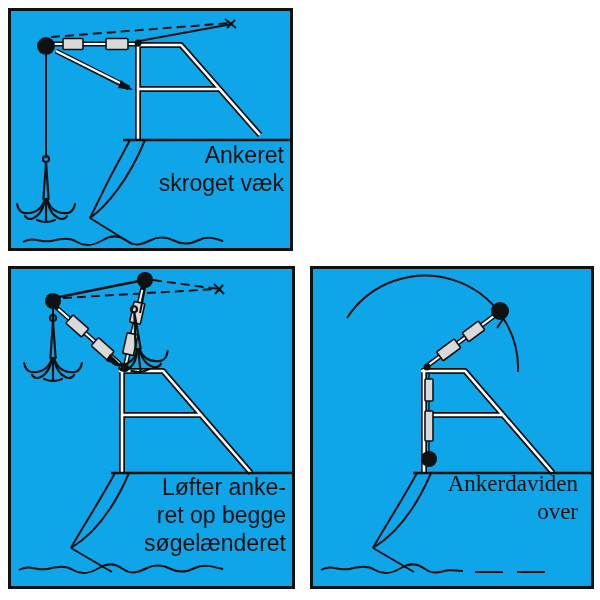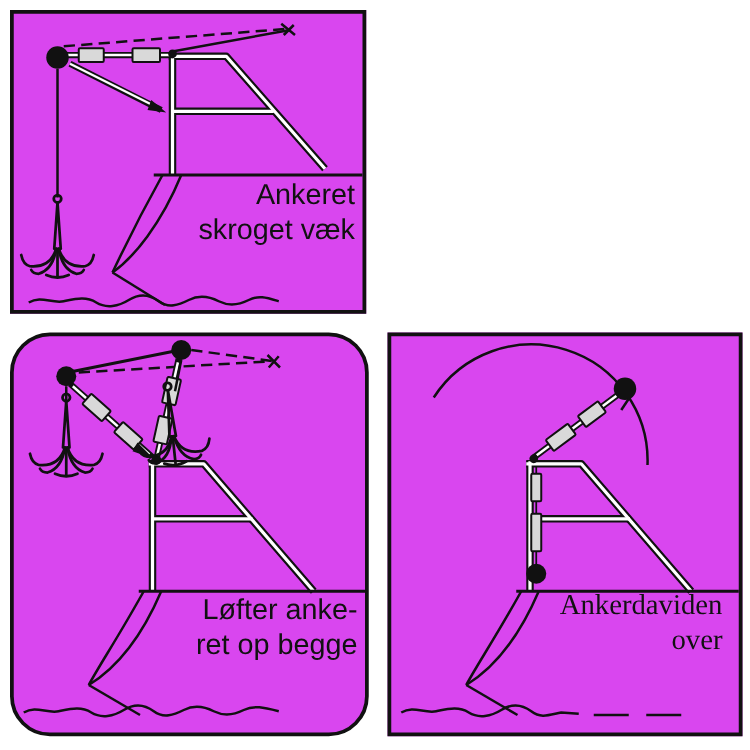--- a/index.html
+++ b/index.html
@@ -1,19 +1,19 @@
 <!DOCTYPE html>
 <html><head>
 <meta charset="utf-8">
 <style>
   html,body{margin:0;padding:0;background:#ffffff;}
   body{width:600px;height:600px;position:relative;font-family:"Liberation Sans",sans-serif;color:#111;}
-  .panel{position:absolute;background:#d946ef;border:3px solid #111;box-sizing:border-box;}
+  .panel{position:absolute;background:#0ea5e9;border:3px solid #111;box-sizing:border-box;}
   #panel-1{left:8px;top:8px;width:285px;height:243px;}
-  #panel-2{left:8px;top:266px;width:287px;height:323px;border-radius:32px;}
+  #panel-2{left:8px;top:266px;width:287px;height:323px;}
   #panel-3{left:310px;top:266px;width:284px;height:323px;font-family:Liberation Serif, serif;}
   .panel svg{position:absolute;left:0;top:0;}
   .caption{position:absolute;text-align:right;font-size:23px;line-height:28px;letter-spacing:0px;white-space:nowrap;}
   .caption span{display:block;}
   #caption-1{top:130px;right:6px;}
   #caption-2{top:204px;right:6px;}
   #caption-3{top:201px;right:13px;}
   
   .ln{stroke:#111;fill:none;stroke-width:2;}
   .ln25{stroke:#111;fill:none;stroke-width:2.5;}
@@ -144,20 +144,21 @@
     </g>
     <circle cx="134" cy="11" r="8" class="blk"></circle>
     <path d="M134,19 L129,44" class="ln"></path>
     <use href="#anchor-sym" x="128" y="88" transform="rotate(-6 128 88)"></use>
 
     <path class="ln" d="M8,301 C18,295 26,302 36,300 S54,296 62,301 S80,304 88,299 S104,294 112,300 S128,303 136,299 S152,296 160,300 S176,303 184,299 S200,297 212,300"></path>
   </svg>
   <div class="caption" id="caption-2">
     <span>Løfter anke-</span>
     <span>ret op begge</span>
+    <span>søgelænderet</span>
   </div>
 </div>
 
 <div class="panel" id="panel-3">
   <svg width="278" height="317" viewBox="0 0 278 317">
 
     <path d="M34,49 A93,93 0 0 1 205,103" class="ln"></path>
 
     <g>
       <path d="M111,100 L111,204" class="tube-o"></path>

